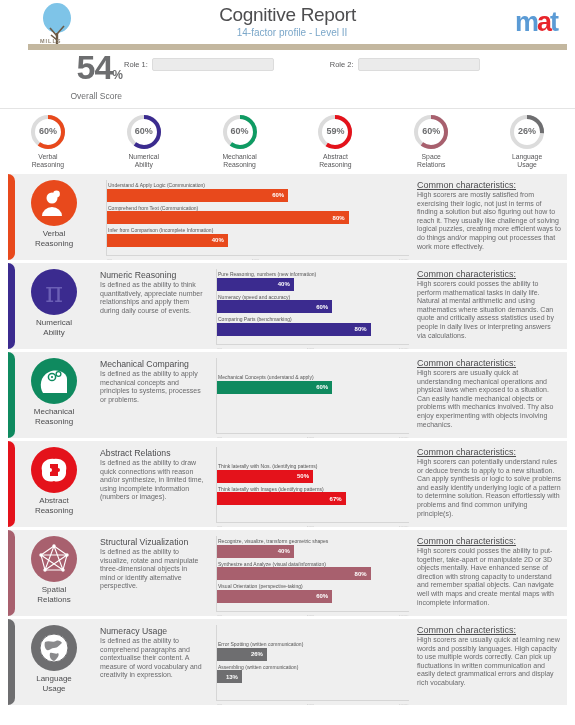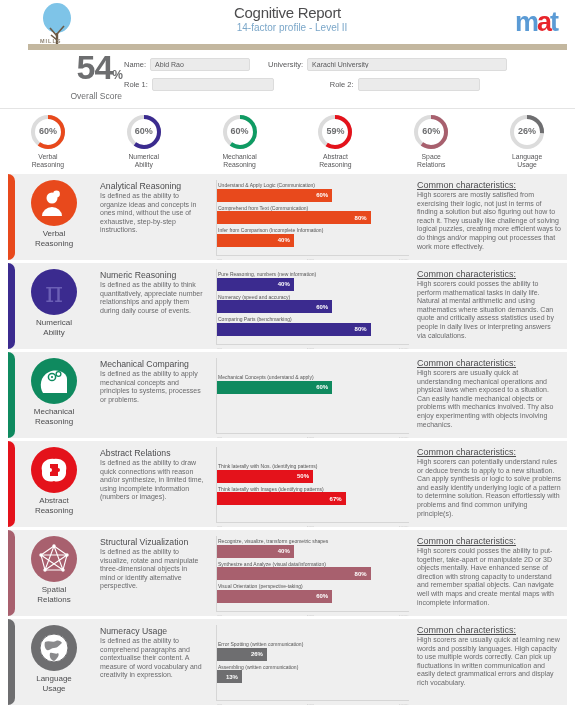--- a/index.html
+++ b/index.html
@@ -15,21 +15,21 @@
   .header { position: relative; height: 52px; }
   .logo-mills {
     position: absolute; left: 28px; top: 2px; width: 58px; height: 46px;
   }
   .mills-word {
     position: absolute; left: 40px; top: 38px;
     font-size: 5.5px; letter-spacing: 1px; color: #8d8272; font-weight: bold;
   }
   .title-wrap { position: absolute; left: 0; right: 0; top: 4px; text-align: center; }
   .report-title {
-    font-size: 15px; color: #4d4d4f; letter-spacing: -0.3px;
+    font-size: 19px; color: #4d4d4f; letter-spacing: -0.3px;
   }
   .report-sub {
     font-size: 10px; color: #7ba7c9; margin-top: 1px; margin-left: 9px;
   }
   .logo-mat {
     position: absolute; right: 18px; top: 7px;
     font-size: 27px; font-weight: bold; color: #5b9bd5; letter-spacing: -2px;
   }
   .logo-mat .a { color: #e8242a; }
   .header-bar {
@@ -154,27 +154,20 @@
 </div>
 
 <div class="identity">
   <div class="score-block">
     <div class="score-num"><span>54</span><span class="score-pct">%</span></div>
     <div class="score-label">Overall Score</div>
   </div>
 
   <div class="fields">
     <div class="field-row">
-      <span class="field-label">Name:</span>
-      <input class="field-input fi-name" type="text" value="Abid Rao" style="">
-      <span class="sp"></span>
-      <span class="field-label">University:</span>
-      <input class="field-input fi-univ" type="text" value="Karachi University" style="">
-    </div>
-    <div class="field-row">
       <span class="field-label">Role 1:</span>
       <input class="field-input fi-role" type="text" value="" style="">
       <span class="sp" style="width:56px"></span>
       <span class="field-label">Role 2:</span>
       <input class="field-input fi-role" type="text" value="" style="">
     </div>
   </div>
 </div>
 
 <div class="gauges" id="gauge-row">
@@ -245,24 +238,20 @@
       <div class="sec-accent" style="background:#e8491c"></div>
       <div class="col-icon">
         <div class="icon-circle" style="background:#e8491c">
           <svg width="34" height="34" viewBox="0 0 34 34">
             <circle cx="15" cy="12" r="5.5" fill="#fff"></circle>
             <circle cx="19.5" cy="8" r="3.4" fill="#fff"></circle>
             <path d="M5 30 a10 9 0 0 1 20 0 z" fill="#fff"></path>
           </svg>
         </div>
         <div class="icon-name">Verbal<br>Reasoning</div>
-      </div>
-      <div class="col-def">
-        <div class="def-title">Analytical Reasoning</div>
-        <div class="def-text">Is defined as the ability to organize ideas and concepts in ones mind, without the use of exhaustive, step-by-step instructions.</div>
       </div>
       <div class="col-chart">
         <div class="chart-inner">
           <div class="bargroup">
             <div class="bar-label">Understand &amp; Apply Logic (Communication)</div>
             <div class="bar" style="width:60%;background:#e8491c">
               <span class="bar-val">60%</span>
             </div>
             <div class="bar-label">Comprehend from Text (Communication)</div>
             <div class="bar" style="width:80%;background:#e8491c">

